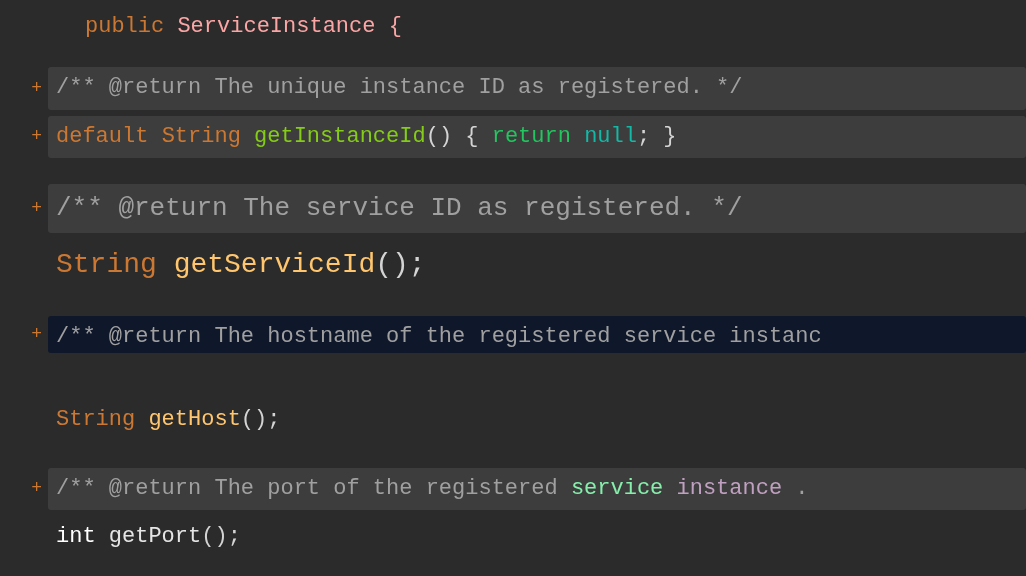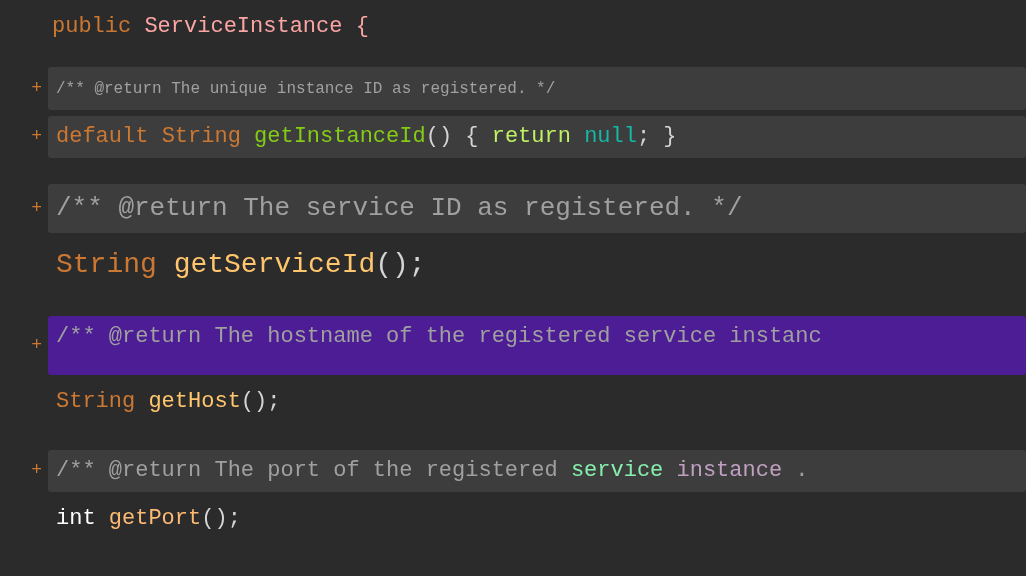--- a/index.html
+++ b/index.html
@@ -25,20 +25,21 @@
       padding: 0;
       position: relative;
       overflow: hidden;
     }
 
     .code-line {
       display: flex;
       align-items: flex-start;
       position: relative;
       min-height: 32px;
+      gap: 33px;
     }
 
     .gutter-expand {
       width: 40px;
       min-width: 40px;
       display: flex;
       align-items: center;
       justify-content: flex-end;
       padding-right: 4px;
       color: #6b6b6b;
@@ -69,28 +70,28 @@
     <div class="line-content">
       <span style="color:#cc7832;">public </span><span style="color:#fca5a5;">ServiceInstance {</span>
     </div>
   </div>
 
   <div class="line-spacer"></div>
 
   <div style="display:flex; align-items:stretch; margin: 2px 0; margin-left: 8px;">
     <div class="gutter-expand" style="color:#cc7832; font-size:18px; padding-right:6px;">+</div>
     <div style="background-color: #3d3d3d; border-radius: 3px; padding: 6px 16px 6px 8px; flex:1; overflow:hidden;">
-      <span style="color:#a0a0a0; font-family:'Courier New',monospace; font-size:16px; white-space:pre;">/** @return The unique instance ID as registered. */</span>
+      <span style="color:#a0a0a0; font-family:'Courier New',monospace; font-size:22px; white-space:pre;">/** @return The unique instance ID as registered. */</span>
     </div>
   </div>
 
   <div style="display:flex; align-items:center; margin: 2px 0; margin-left: 8px; padding: 4px 0;">
     <div class="gutter-expand" style="color:#cc7832; font-size:18px; padding-right:6px;">+</div>
     <div style="background-color: #3d3d3d; border-radius: 3px; padding: 6px 16px 6px 8px; flex:1; overflow:hidden;">
-      <span style="font-family:'Courier New',monospace; font-size:22px; white-space:pre;"><span style="color:#cc7832;">default </span><span style="color:#cc7832;">String </span><span style="color:#84cc16;">getInstanceId</span><span style="color:#d4d4d4;">() { </span><span style="color:#bef264;">return </span><span style="color:#14b8a6;">null</span><span style="color:#d4d4d4;">; }</span></span>
+      <span style="font-family:'Courier New',monospace; font-size:22px; white-space:pre;"><span style="color:#cc7832;">default </span><span style="color:#cc7832;">String </span><span style="color:#84cc16;">getInstanceId</span><span style="color:#d4d4d4;">() { </span><span style="color:#22c55e;">return </span><span style="color:#14b8a6;">null</span><span style="color:#d4d4d4;">; }</span></span>
     </div>
   </div>
 
   <div class="line-spacer"></div>
 
   <div style="display:flex; align-items:stretch; margin: 2px 0; margin-left: 8px;">
     <div class="gutter-expand" style="color:#cc7832; font-size:18px; padding-right:6px;">+</div>
     <div style="background-color: #3d3d3d; border-radius: 3px; padding: 6px 16px 6px 8px; flex:1; overflow:hidden;">
       <span style="color:#a0a0a0; font-family:'Courier New',monospace; font-size:26px; white-space:pre;">/** @return The service ID as registered. */</span>
     </div>
@@ -100,41 +101,41 @@
     <div class="gutter-expand" style="color:transparent; font-size:18px; padding-right:6px;">+</div>
     <div style="padding: 6px 16px 6px 8px; flex:1; overflow:hidden;">
       <span style="font-family:'Courier New',monospace; font-size:28px; white-space:pre;"><span style="color:#cc7832;">String </span><span style="color:#ffc66d;">getServiceId</span><span style="color:#d4d4d4;">();</span></span>
     </div>
   </div>
 
   <div class="line-spacer"></div>
 
   <div style="display:flex; align-items:stretch; margin: 2px 0; margin-left: 8px;">
     <div class="gutter-expand" style="color:#cc7832; font-size:18px; padding-right:6px;">+</div>
-    <div style="background-color: #4c1d95; border-radius: 3px; padding: 6px 16px 22px 8px; flex:1; overflow:hidden;">
+    <div style="background-color: #0f172a; border-radius: 3px; padding: 6px 16px 0 8px; flex:1; overflow:hidden;">
       <span style="color:#a0a0a0; font-family:'Courier New',monospace; font-size:22px; white-space:pre;">/** @return The hostname of the registered service instanc</span>
     </div>
   </div>
 
   <div style="display:flex; align-items:center; margin: 2px 0; margin-left: 8px; padding: 4px 0;">
     <div class="gutter-expand" style="color:transparent; font-size:18px; padding-right:6px;">+</div>
-    <div style="padding: 6px 20px 6px 8px; flex:1; overflow:hidden;">
+    <div style="padding: 6px 20px 6px 8px; flex:1; overflow:hidden;margin-top:40px;">
       <span style="font-family:'Courier New',monospace; font-size:22px; white-space:pre;"><span style="color:#cc7832;">String </span><span style="color:#ffc66d;">getHost</span><span style="color:#d4d4d4;">();</span></span>
     </div>
   </div>
 
   <div class="line-spacer"></div>
 
   <div style="display:flex; align-items:stretch; margin: 2px 0; margin-left: 8px;">
     <div class="gutter-expand" style="color:#cc7832; font-size:18px; padding-right:6px;">+</div>
     <div style="background-color: #3d3d3d; border-radius: 3px; padding: 6px 16px 6px 8px; flex:1; overflow:hidden;">
       <span style="color:#a0a0a0; font-family:'Courier New',monospace; font-size:22px; white-space:pre;">/** @return The port of the registered <span style="color:#86efac;">service</span> <span style="color:#c0a0c0;">instance</span> .</span>
     </div>
   </div>
 
   <div style="display:flex; align-items:center; margin: 2px 0; margin-left: 8px; padding: 4px 0;">
     <div class="gutter-expand" style="color:transparent; font-size:18px; padding-right:6px;">+</div>
     <div style="padding: 6px 16px 6px 8px; flex:1; overflow:hidden;">
-      <span style="font-family:'Courier New',monospace; font-size:22px; white-space:pre;"><span style="color:#ffffff;">int </span><span style="color:#fdba74;">getPort</span><span style="color:#d4d4d4;">();</span></span>
+      <span style="font-family:'Courier New',monospace; font-size:22px; white-space:pre;"><span style="color:#ffffff;">int </span><span style="color:#e5e5e5;">getPort</span><span style="color:#d4d4d4;">();</span></span>
     </div>
   </div>
 
 </div>
 
 </body></html>

